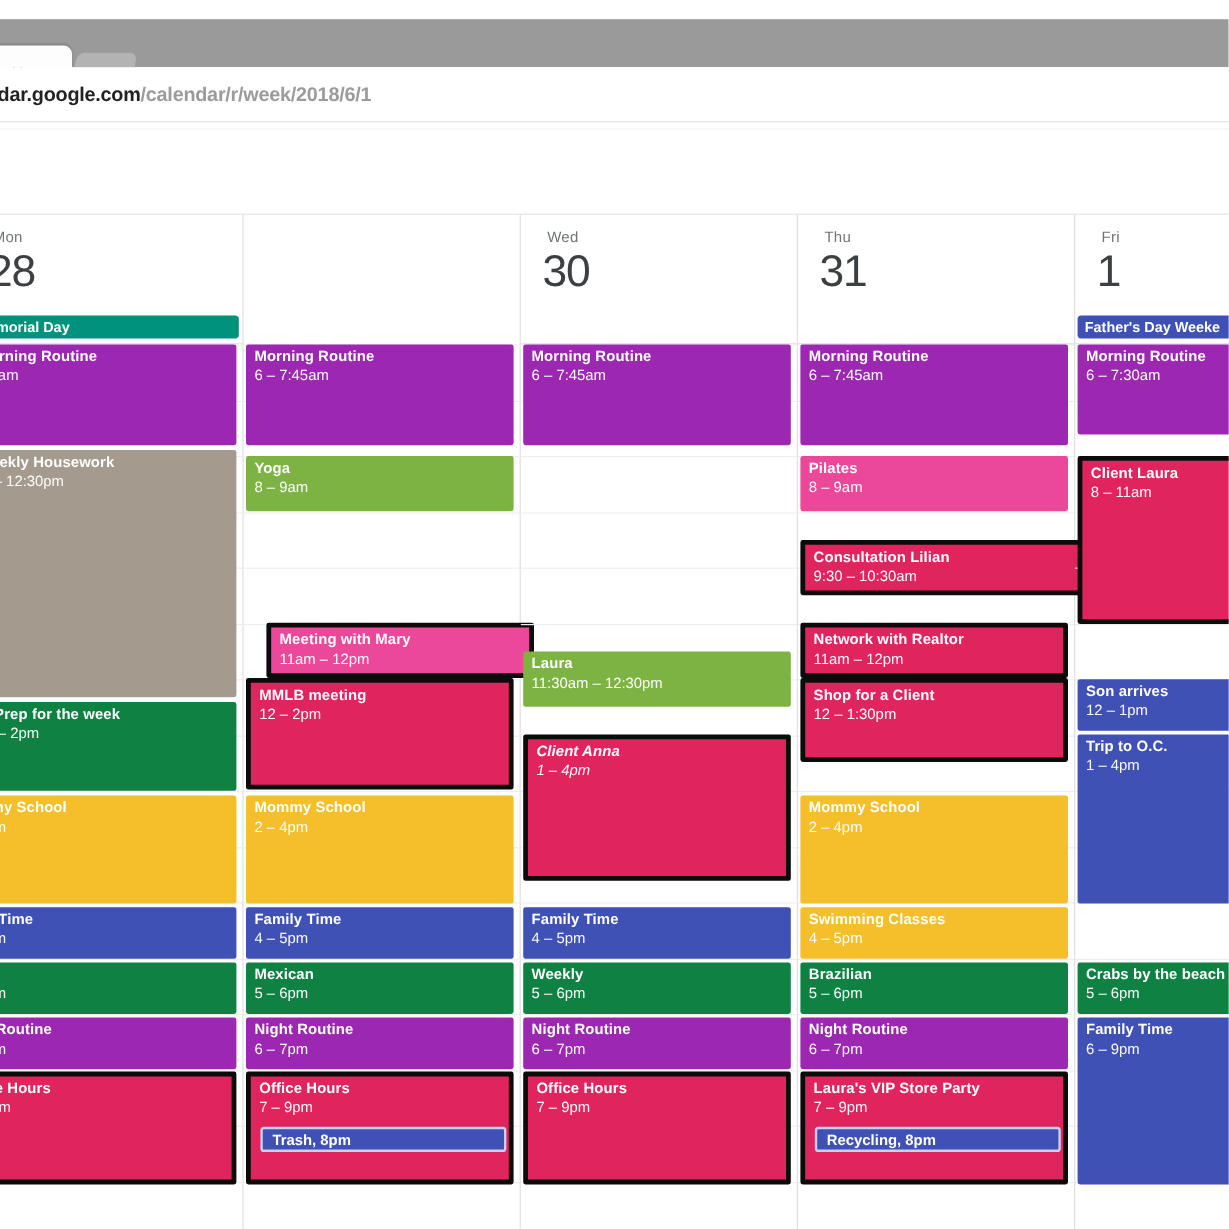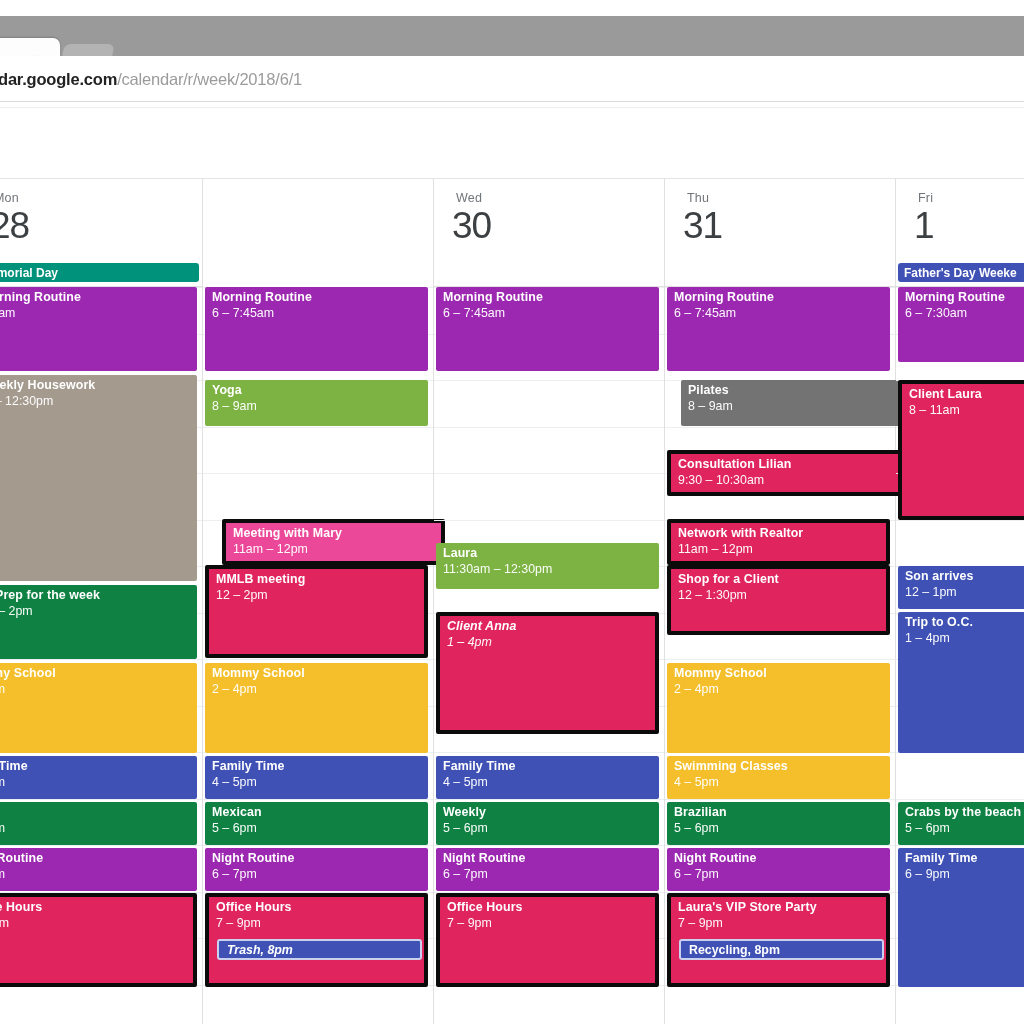--- a/index.html
+++ b/index.html
@@ -34,21 +34,21 @@
     transform:skewX(-11deg);
   }
   .omnibar{
     position:absolute;left:0;top:56px;width:1024px;height:46px;
     background:#ffffff;border-bottom:1px solid #dadada;
   }
   .url-wrap{
     position:absolute;left:-2px;top:70px;font-size:16.5px;white-space:nowrap;
   }
   .url-host{color:#222;font-weight:bold;letter-spacing:-.2px;}
-  .url-path{color:#9b9b9b;letter-spacing:-.2px;}
+  .url-path{color:#9b9b9b;letter-spacing:-.2px;font-weight:bold;}
   .chrome-gap{
     position:absolute;left:0;top:102px;width:1024px;height:6px;background:#fff;
     border-bottom:1px solid #efefef;
   }
 
   
   .cal-toolbar{
     position:absolute;left:0;top:108px;width:1024px;height:70px;background:#fff;
   }
   .today-btn{
@@ -274,21 +274,21 @@
             <span class="s">5 – 6pm</span>
           </div>
           <div class="ev" style="background: rgb(156, 39, 176); top: 561px; height: 43px; left: 2px; width: 223px;">
             <span class="t">Night Routine</span>
             <span class="s">6 – 7pm</span>
           </div>
           <div class="ev framed" style="background: rgb(224, 36, 94); top: 606px; height: 94px; left: 2px; width: 223px;">
             <span class="t">Office Hours</span>
             <span class="s">7 – 9pm</span>
           </div>
-          <div class="chip" style="top: 652px; width: 205px; background: rgb(63, 81, 181); font-style: italic;">Trash, 8pm</div>
+          <div class="chip" style="top: 652px; width: 205px; background: rgb(63, 81, 181);">Trash, 8pm</div>
         </div>
       </div>
       <div class="daycol" style="left: 434px; width: 231px;">
         <div class="dhead">
           <div class="dow">Wed</div>
           <div class="dnum">30</div>
         </div>
         <div class="slotarea">
           <div class="hline" style="top: 0px;"></div>
           <div class="hline" style="top: 47px;"></div>
@@ -355,21 +355,21 @@
           <div class="hline" style="top: 465px;"></div>
           <div class="hline" style="top: 512px;"></div>
           <div class="hline" style="top: 558px;"></div>
           <div class="hline" style="top: 605px;"></div>
           <div class="hline" style="top: 651px;"></div>
           <div class="hline" style="top: 698px;"></div>
           <div class="ev" style="background: rgb(156, 39, 176); top: 0px; height: 84px; left: 2px; width: 223px;">
             <span class="t">Morning Routine</span>
             <span class="s">6 – 7:45am</span>
           </div>
-          <div class="ev" style="background: #737373; top: 93px; height: 46px; left: 2px; width: 223px; margin-left: 14px;">
+          <div class="ev" style="background: #ec4899; top: 93px; height: 46px; left: 2px; width: 223px;">
             <span class="t">Pilates</span>
             <span class="s">8 – 9am</span>
           </div>
           <div class="ev framed" style="background: rgb(224, 36, 94); top: 163px; height: 46px; left: 2px; width: 259px;">
             <span class="t">Consultation Lilian</span>
             <span class="s">9:30 – 10:30am</span>
           </div>
           <div class="ev framed" style="background: rgb(224, 36, 94); top: 232px; height: 46px; left: 2px; width: 223px;">
             <span class="t">Network with Realtor</span>
             <span class="s">11am – 12pm</span>

